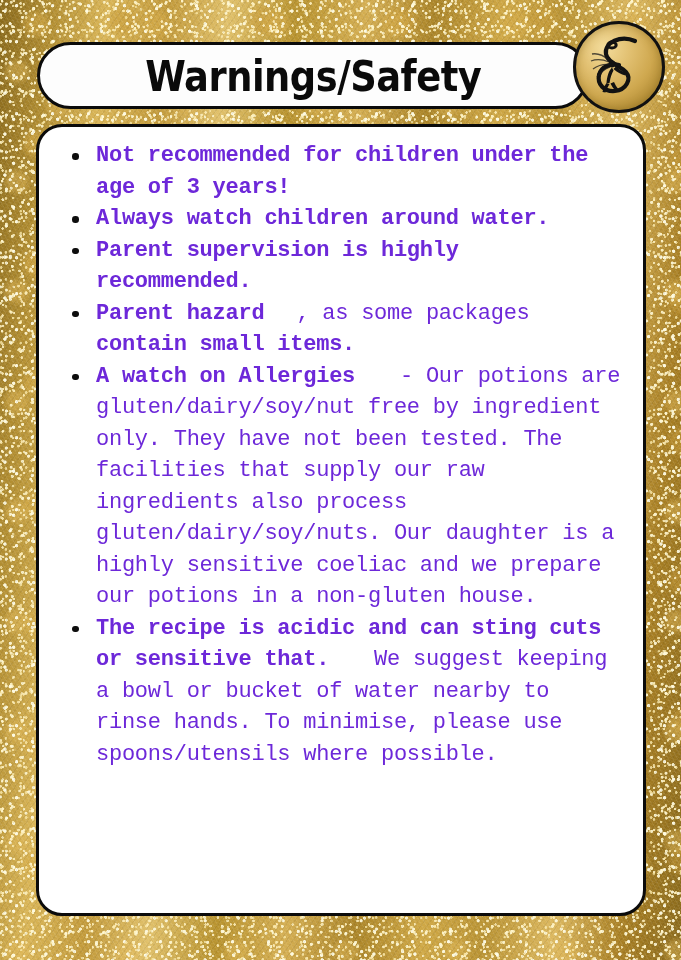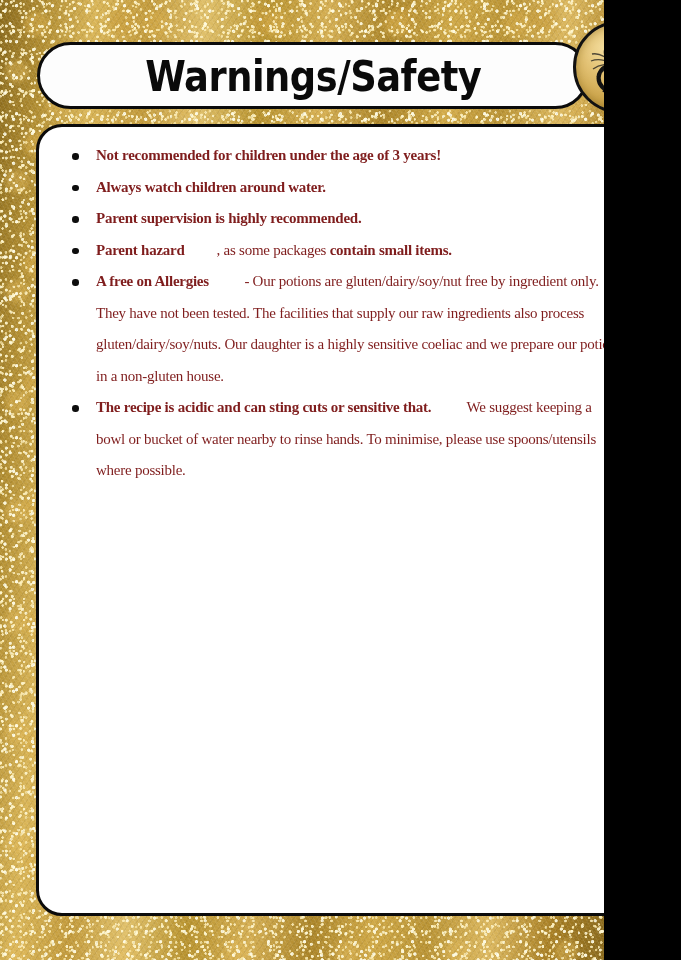--- a/index.html
+++ b/index.html
@@ -2,21 +2,21 @@
 <html><head>
 <meta charset="utf-8">
 <style>
   html, body {
     margin: 0;
     padding: 0;
     background: #000;
   }
   .page {
     position: relative;
-    width: 604px;
+    width: 681px;
     height: 960px;
     overflow: hidden;
     font-family: "Liberation Sans", sans-serif;
   }
 
   
   .glitter {
     position: absolute;
     inset: 0;
     background-color: #b9912f;
@@ -144,24 +144,24 @@
     overflow: hidden;
   }
   ul.bullets {
     list-style: none;
     margin: 0;
     padding: 0;
   }
   ul.bullets > li {
     position: relative;
     padding-left: 33px;
-    font-family: Liberation Serif, serif;
-    font-size: 15px;
+    font-family: Liberation Mono, monospace;
+    font-size: 22px;
     line-height: 31.5px;
-    color: #7f1d1d;
+    color: #6d28d9;
     letter-spacing: -0.25px;
     margin: 0 0 0 0;
   }
   ul.bullets > li::before {
     content: "";
     position: absolute;
     left: 9px;
     top: 13px;
     width: 6.5px;
     height: 6.5px;
@@ -203,18 +203,18 @@
       </g>
     </svg>
   </div>
 
   <div class="content-card">
     <ul class="bullets">
         <li><span class="b">Not recommended for children under the age of 3 years!</span></li>
         <li><span class="b">Always watch children around water.</span></li>
         <li><span class="b">Parent supervision is highly recommended.</span></li>
         <li><span class="b">Parent hazard</span><span class="r">, as some packages </span><span class="b">contain small items.</span></li>
-        <li><span class="b">A free on Allergies</span><span class="r"> - Our potions are gluten/dairy/soy/nut free by ingredient only. They have not been tested. The facilities that supply our raw ingredients also process gluten/dairy/soy/nuts. Our daughter is a highly sensitive coeliac and we prepare our potions in a non-gluten house.</span></li>
+        <li><span class="b">A watch on Allergies</span><span class="r"> - Our potions are gluten/dairy/soy/nut free by ingredient only. They have not been tested. The facilities that supply our raw ingredients also process gluten/dairy/soy/nuts. Our daughter is a highly sensitive coeliac and we prepare our potions in a non-gluten house.</span></li>
         <li><span class="b">The recipe is acidic and can sting cuts or sensitive that.</span><span class="r"> We suggest keeping a bowl or bucket of water nearby to rinse hands. To minimise, please use spoons/utensils where possible.</span></li>
       </ul>
   </div>
 
 </div>
 
 </body></html>

